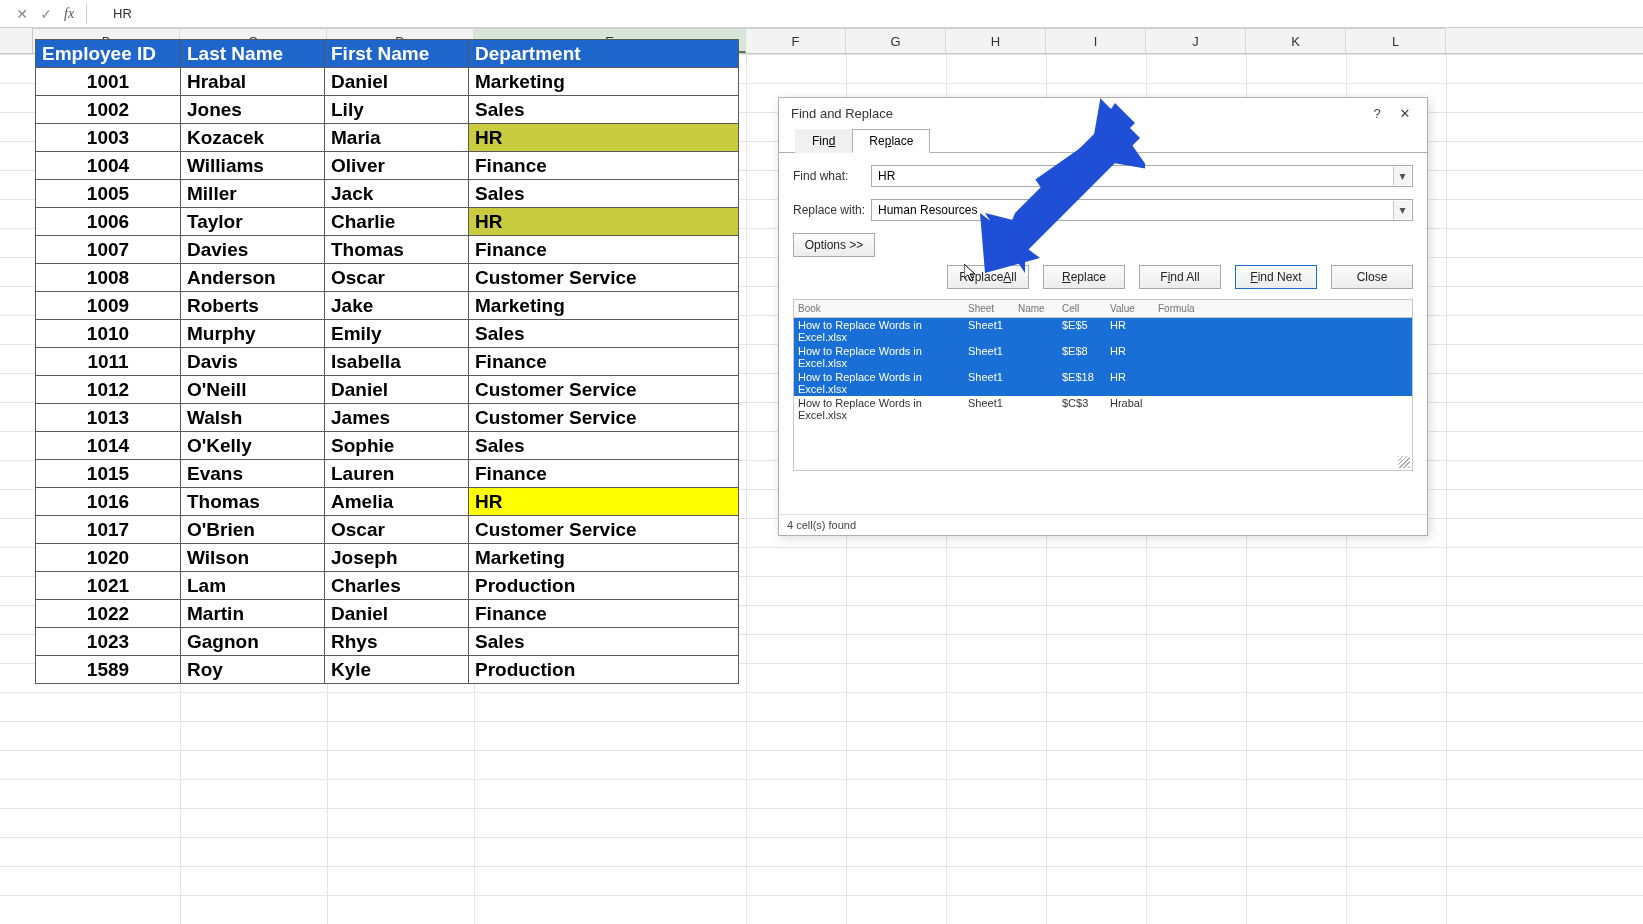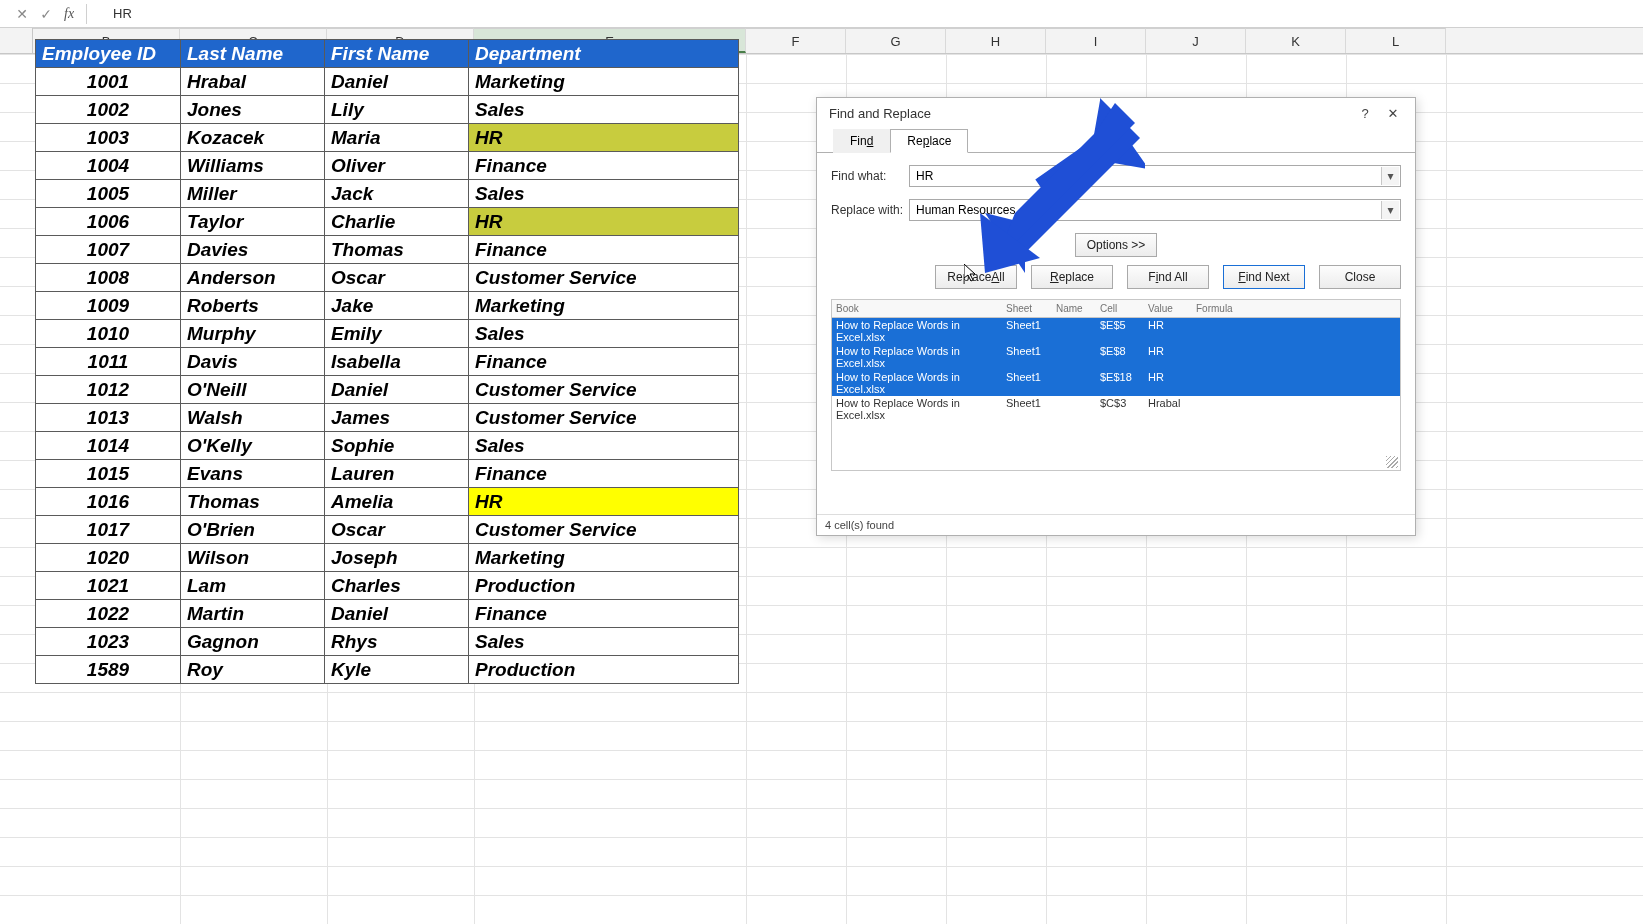--- a/index.html
+++ b/index.html
@@ -65,21 +65,20 @@
     position: absolute;
     background: #e3e3e3;
   }
   .gridline-v { top: 0; bottom: 0; width: 1px; }
   .gridline-h { left: 0; right: 0; height: 1px; }
   
   .data-table {
     position: absolute;
     left: 35px; top: 39px;
     border-collapse: collapse;
-    font-style: italic;
   }
   .data-table th, .data-table td {
     border: 1px solid #5a5a5a;
     padding: 2px 6px;
     height: 28px;
     font-size: 19px;
     font-family: Arial, sans-serif;
     color: #000;
     text-align: left;
     white-space: nowrap;
@@ -93,22 +92,22 @@
   .data-table .c-id { width: 145px; text-align: center; font-weight: 700; }
   .data-table th.c-id { text-align: left; }
   .data-table .c-last { width: 144px; font-weight: 700; }
   .data-table .c-first { width: 144px; font-weight: 700; }
   .data-table .c-dept { width: 270px; font-weight: 700; }
   .data-table td.hl-olive { background: #c8cc3e; }
   .data-table td.hl-yellow { background: #ffff00; }
   
   .dialog {
     position: absolute;
-    left: 816px; top: 97px;
-    width: 600px;
+    left: 778px; top: 97px;
+    width: 650px;
     background: #fff;
     border: 1px solid #b0b0b0;
     box-shadow: 2px 2px 10px rgba(0,0,0,0.15);
   }
   .dialog .titlebar {
     height: 30px;
     display: flex; align-items: center;
     padding: 0 8px 0 12px;
     font-size: 13px;
     color: #333;
@@ -158,21 +157,21 @@
     position: relative;
   }
   .dialog .row .input .dd {
     position: absolute; right: 1px; top: 1px; bottom: 1px;
     width: 18px;
     border-left: 1px solid #c7c7c7;
     display: flex; align-items: center; justify-content: center;
     color: #555;
     background: #f4f4f4;
   }
-  .dialog .options-row { text-align: center; margin: 8px 0 4px 0; }
+  .dialog .options-row { text-align: left; margin: 8px 0 4px 0; }
   .dialog .btn {
     display: inline-flex; align-items: center; justify-content: center;
     height: 24px;
     min-width: 82px;
     border: 1px solid #a9a9a9;
     background: linear-gradient(#fdfdfd,#ececec);
     font-size: 12px;
     color: #222;
     padding: 0 8px;
   }

